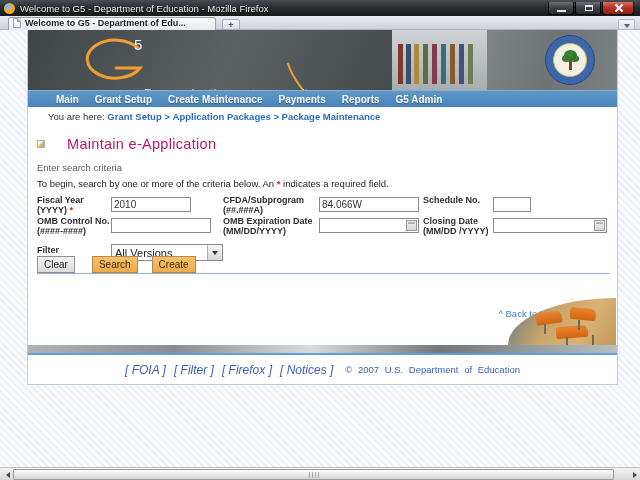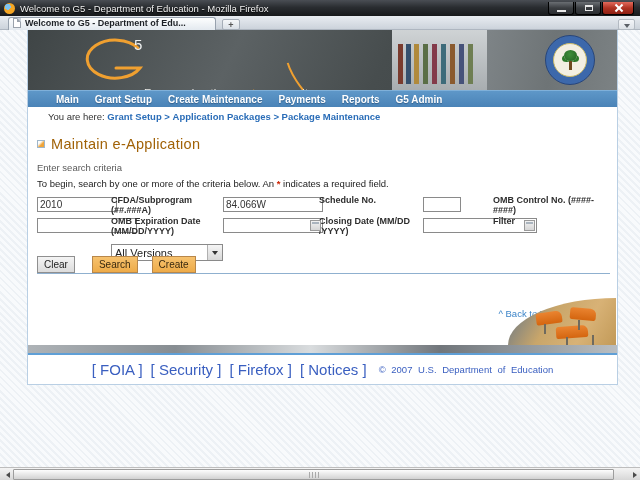--- a/index.html
+++ b/index.html
@@ -76,21 +76,21 @@
 
   
   .breadcrumb { position:absolute; left:20px; top:81px; font-size:9.5px; color:#333; white-space:nowrap; }
   .breadcrumb a, .crumb { color:#2a6db8; font-weight:bold; text-decoration:none; }
   .crumb-sep { color:#2a6db8; font-weight:bold; }
 
   
   .page-title-row { position:absolute; left:9px; top:106px; display:flex; align-items:center; }
   .title-bullet { width:8px; height:8px; border:1px solid #9fb6ca; margin-right:6px;
     background:linear-gradient(135deg,#fdfdfb 30%,#f0a53a 60%); }
-  .page-title { color:#a16207; font-size:14.5px; letter-spacing:.3px; }
+  .page-title { color:#be185d; font-size:14.5px; letter-spacing:.3px;margin-left:16px; }
   .subtitle { position:absolute; left:9px; top:132px; font-size:9.5px; color:#5a5a5a; }
   .instructions { position:absolute; left:9px; top:148px; font-size:9.5px; color:#222; }
   .req-star { color:#cc2200; font-weight:bold; }
 
   
   .form-grid { position:absolute; left:9px; top:164px; width:575px;
     display:grid; grid-template-columns:74px 112px 96px 104px 70px auto;
     grid-template-rows:21px 29px 20px; align-items:start; }
   .flabel { font-size:9px; font-weight:bold; color:#2e2e2e; line-height:10px; padding-top:1px; }
   .txt { height:15px; border:1px solid #8a8a8a; font-family:"Liberation Sans",sans-serif; font-size:10px; padding:1px 2px; background:#fff; color:#333; }
@@ -124,21 +124,21 @@
   .chair.c2{ left:62px; top:10px; transform:rotate(5deg);}
   .chair.c3{ left:48px; top:28px; width:32px; transform:rotate(-4deg);}
   .chair-leg { position:absolute; width:2px; height:10px; background:#6f6a5e; }
   .l1{left:36px;top:26px} .l2{left:70px;top:22px} .l3{left:58px;top:39px} .l4{left:84px;top:37px}
 
   
   .footer-metal { position:absolute; left:0; top:315px; width:100%; height:8px;
     background:linear-gradient(90deg,#aeb3b7,#878d92 25%,#d9dcde 48%,#71767b 70%,#9ba1a5 88%,#b9bec2); }
   .footer-strip { position:absolute; left:0; top:323px; width:100%; height:31px;
     background:#fff; border-top:2px solid #5f9fd6; display:flex; align-items:center; justify-content:center; gap:8px; }
-  .footer-link { color:#3a5fc0; font-size:15px; text-decoration:none; white-space:nowrap; }
+  .footer-link { color:#3a5fc0; font-size:12px; text-decoration:none; white-space:nowrap;font-style:italic; }
   .copyright { color:#3a5fc0; font-size:9.5px; word-spacing:3px; margin-left:4px; white-space:nowrap; }
 
   
   .hscroll { position:absolute; left:0; top:467px; width:640px; height:13px;
     background:linear-gradient(#f4f4f4,#d7d7d7); border-top:1px solid #bdbdbd; }
   .hs-arrow { position:absolute; top:1px; width:12px; height:11px; }
   .hs-arrow.left{left:0} .hs-arrow.right{right:0}
   .hs-arrow::after { content:""; position:absolute; top:3px; border:3px solid transparent; }
   .hs-arrow.left::after { left:3px; border-right:4px solid #4a4a4a; }
   .hs-arrow.right::after { left:5px; border-left:4px solid #4a4a4a; }
@@ -230,20 +230,21 @@
     </div>
     <div class="subtitle">Enter search criteria</div>
     <div class="instructions">
       <span>To begin, search by one or more of the criteria below. An</span>
       <span class="req-star">*</span>
       <span>indicates a required field.</span>
     </div>
 
     <div class="form-grid">
 
+      <div class="flabel"><span>Fiscal Year (YYYY)</span> <span class="req-star">*</span></div>
       <div><input class="txt w64" value="2010" style=""></div>
       <div class="flabel">CFDA/Subprogram (##.###A)</div>
       <div><input class="txt w100" value="84.066W" style=""></div>
       <div class="flabel">Schedule No.</div>
       <div><input class="txt w38" value="" style=""></div>
 
       <div class="flabel">OMB Control No. (####-####)</div>
       <div><input class="txt w100" value="" style=""></div>
       <div class="flabel">OMB Expiration Date (MM/DD/YYYY)</div>
       <div>
@@ -285,21 +286,21 @@
       <span class="chair c3"></span>
       <span class="chair-leg l1"></span>
       <span class="chair-leg l2"></span>
       <span class="chair-leg l3"></span>
       <span class="chair-leg l4"></span>
     </div>
 
     <div class="footer-metal"></div>
     <div class="footer-strip">
       <a class="footer-link" href="#">[ FOIA ]</a>
-      <a class="footer-link" href="#">[ Security ]</a>
+      <a class="footer-link" href="#">[ Filter ]</a>
       <a class="footer-link" href="#">[ Firefox ]</a>
       <a class="footer-link" href="#">[ Notices ]</a>
       <span class="copyright">© 2007 U.S. Department of Education</span>
     </div>
   </div>
 </div>
 
 <div class="hscroll">
   <span class="hs-arrow left"></span>
   <span class="hs-thumb">

